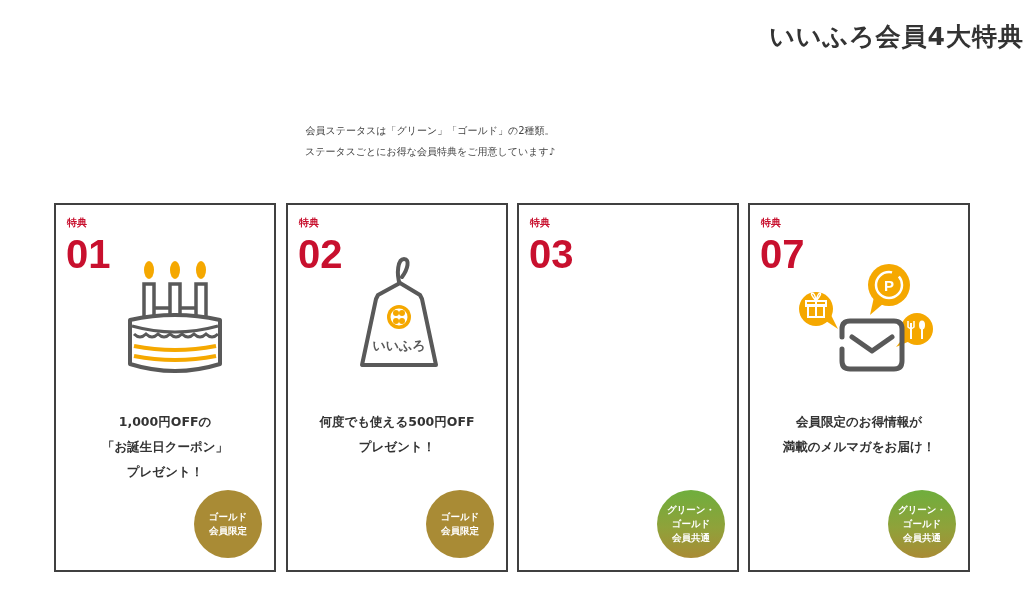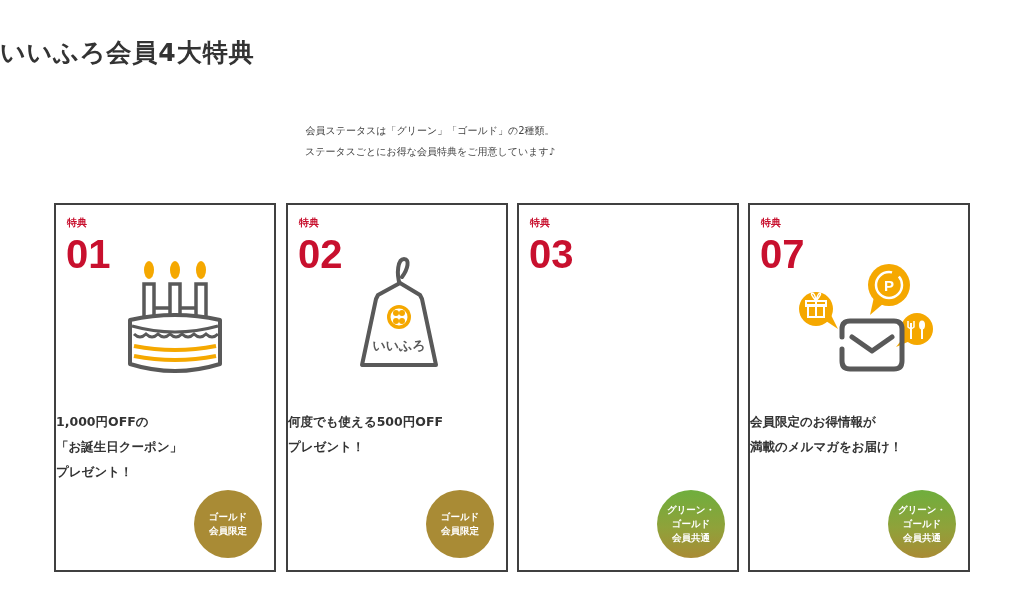--- a/index.html
+++ b/index.html
@@ -1,39 +1,39 @@
 <!DOCTYPE html>
 <html><head>
 <meta charset="utf-8">
 <style>
   * { box-sizing: border-box; margin: 0; padding: 0; }
   html, body { width: 1024px; height: 598px; background: #ffffff; overflow: hidden; }
   body { font-family: "DejaVu Sans", "Liberation Sans", sans-serif; color: #333333; position: relative; }
   .page-title {
-    position: absolute; left: 0; top: 36px; width: 1024px; text-align: left;
+    position: absolute; left: 0; top: 20px; width: 1024px; text-align: right;
     font-size: 25px; font-weight: bold; color: #333333; letter-spacing: 1px;
   }
   .intro {
     position: absolute; left: 0; top: 120px; width: 860px; text-align: center;
     font-size: 10px; line-height: 21px; color: #444444;
   }
   .card {
     position: absolute; top: 203px; width: 222px; height: 369px;
     border: 2px solid #404040; border-radius: 0; background: #ffffff;
   }
   .card-label {
     position: absolute; left: 11px; top: 11px; font-size: 10px; font-weight: bold; color: #c8102e;
   }
   .card-num {
     position: absolute; left: 10px; top: 25px; font-family: "Liberation Sans", sans-serif;
     font-size: 40px; font-weight: bold; color: #c8102e; line-height: 48px; letter-spacing: 0px;
   }
   .card-icon { position: absolute; }
   .card-text {
-    position: absolute; left: 0; top: 204px; width: 100%; 
+    position: absolute; left: 0; top: 204px; width: 100%; text-align: center;
     font-size: 12.5px; font-weight: bold; line-height: 25px; color: #333333;
   }
   .card-text span { display: block; }
   .badge {
     position: absolute; right: 12px; bottom: 12px; width: 68px; height: 68px; border-radius: 50%;
     display: flex; flex-direction: column; align-items: center; justify-content: center;
     color: #ffffff; font-size: 9.5px; font-weight: bold; line-height: 14px; text-align: center;
   }
   .badge.gold { background: #a98b35; }
   .badge.green { background: linear-gradient(180deg, #6fae3d 0%, #8fa23a 55%, #a98b35 100%); }

